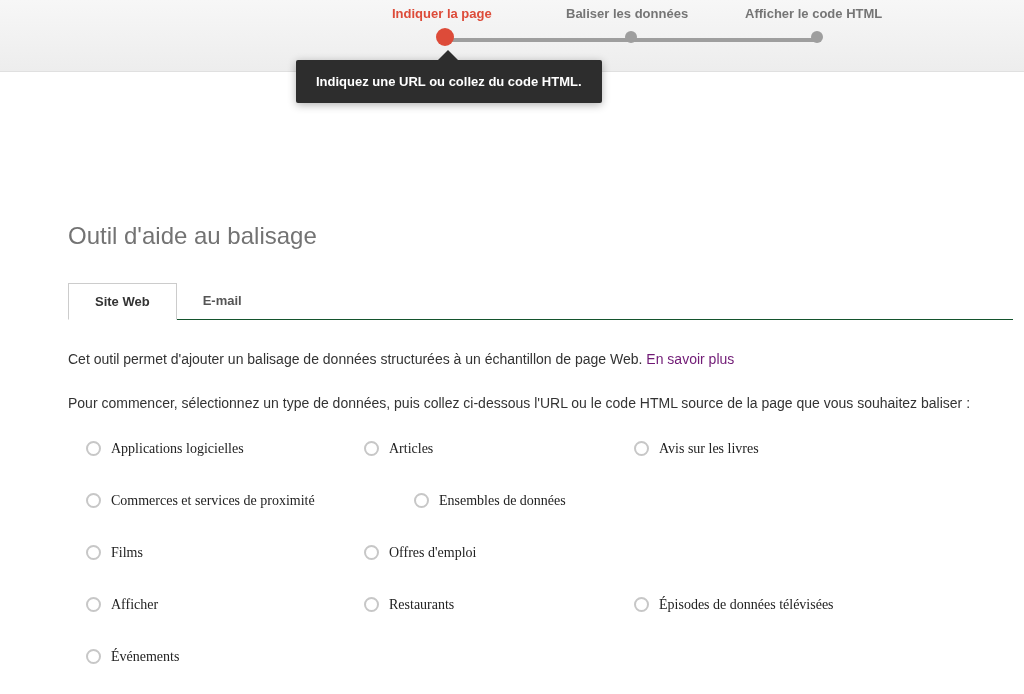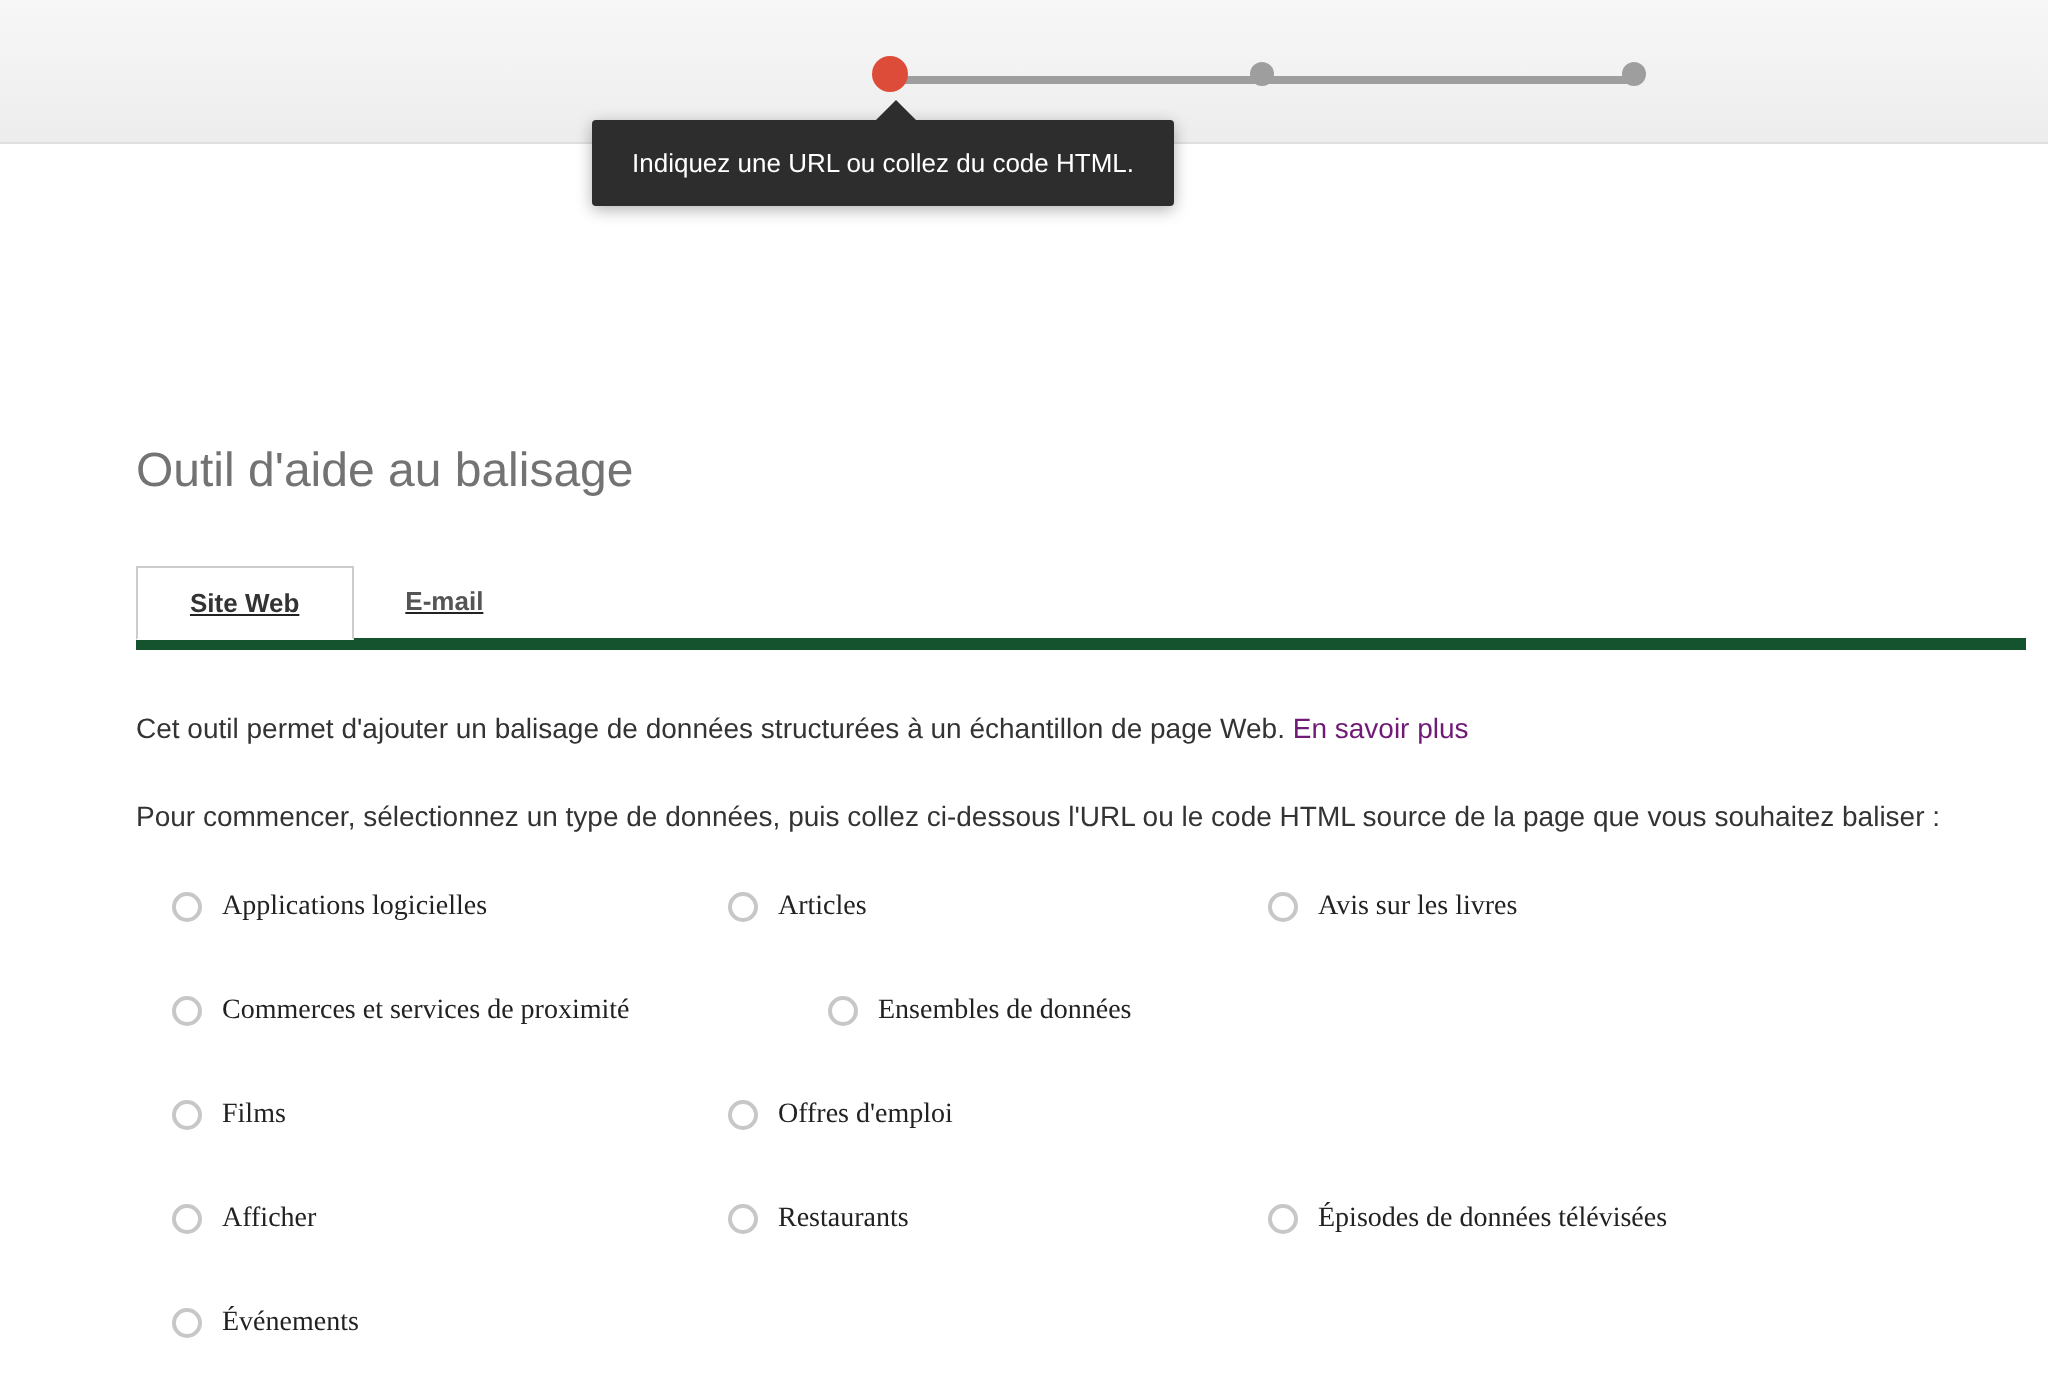--- a/index.html
+++ b/index.html
@@ -55,21 +55,21 @@
   .d3 { left: 811px; }
 
   
   .tooltip {
     position: absolute;
     top: 60px;
     left: 296px;
     background: #2d2d2d;
     color: #fff;
     font-size: 13px;
-    font-weight: 400;
+    font-weight: 700;
     padding: 14px 20px;
     border-radius: 2px;
     white-space: nowrap;
     box-shadow: 0 2px 8px rgba(0,0,0,.3);
   }
   .tooltip::before {
     content: "";
     position: absolute;
     top: -10px;
     left: 142px;
@@ -87,23 +87,22 @@
   }
   .page-title {
     color: #737373;
     font-size: 24px;
     font-weight: 400;
     margin-bottom: 32px;
   }
   
   .tabs {
     display: flex;
-    border-bottom: 6px solid #14532d;
+    border-bottom: 1px solid #14532d;
     margin-bottom: 28px;
-    text-decoration: underline;
   }
   .tab {
     padding: 10px 26px;
     font-size: 13px;
     font-weight: 700;
     color: #555;
     cursor: pointer;
     position: relative;
     top: 1px;
   }
@@ -147,20 +146,25 @@
     border-radius: 50%;
     margin-right: 10px;
     flex-shrink: 0;
     cursor: pointer;
   }
 </style>
 </head>
 <body>
 
 <div class="stepper-bar">
+  <div class="step-labels">
+    <span class="step-label active s1">Indiquer la page</span>
+    <span class="step-label s2">Baliser les données</span>
+    <span class="step-label s3">Afficher le code HTML</span>
+  </div>
   <div class="track"></div>
   <div class="dot big d1"></div>
   <div class="dot d2"></div>
   <div class="dot d3"></div>
 
   <div class="tooltip">Indiquez une URL ou collez du code HTML.</div>
 </div>
 
 <div class="content">
   <h1 class="page-title">Outil d'aide au balisage</h1>

